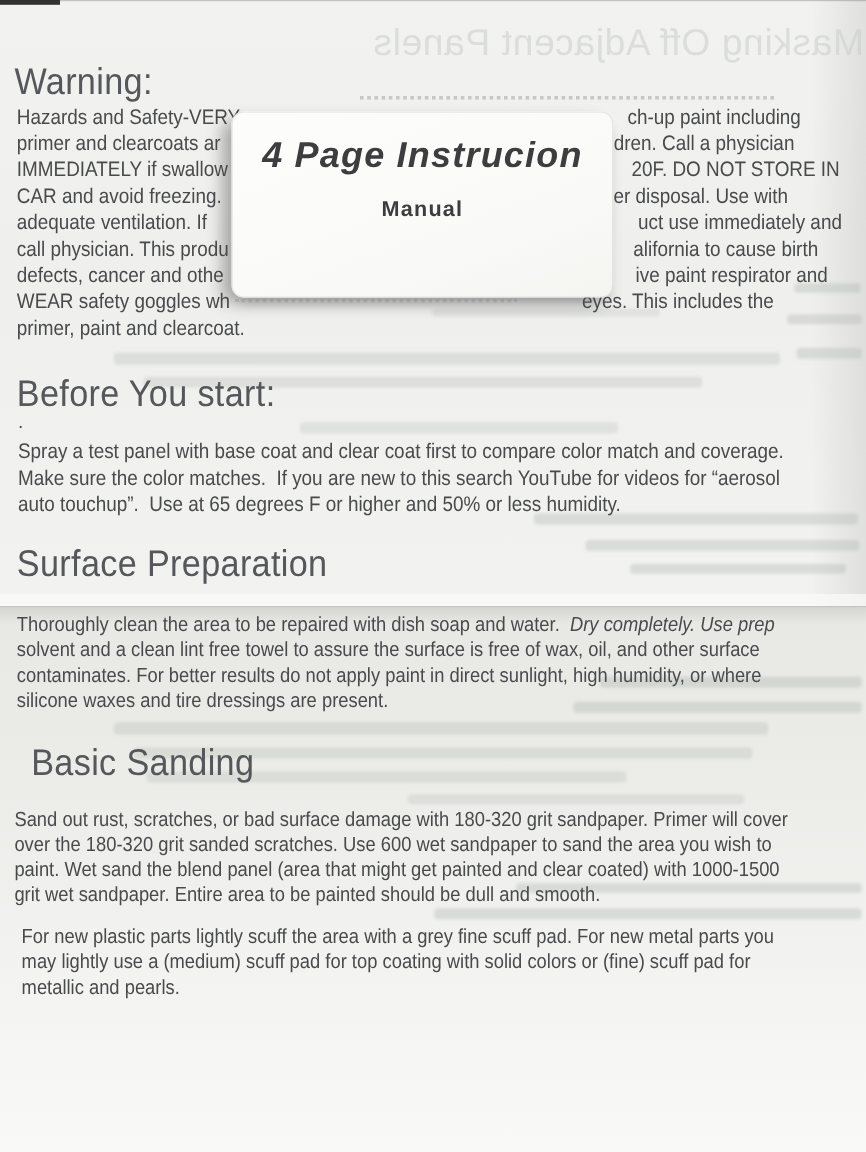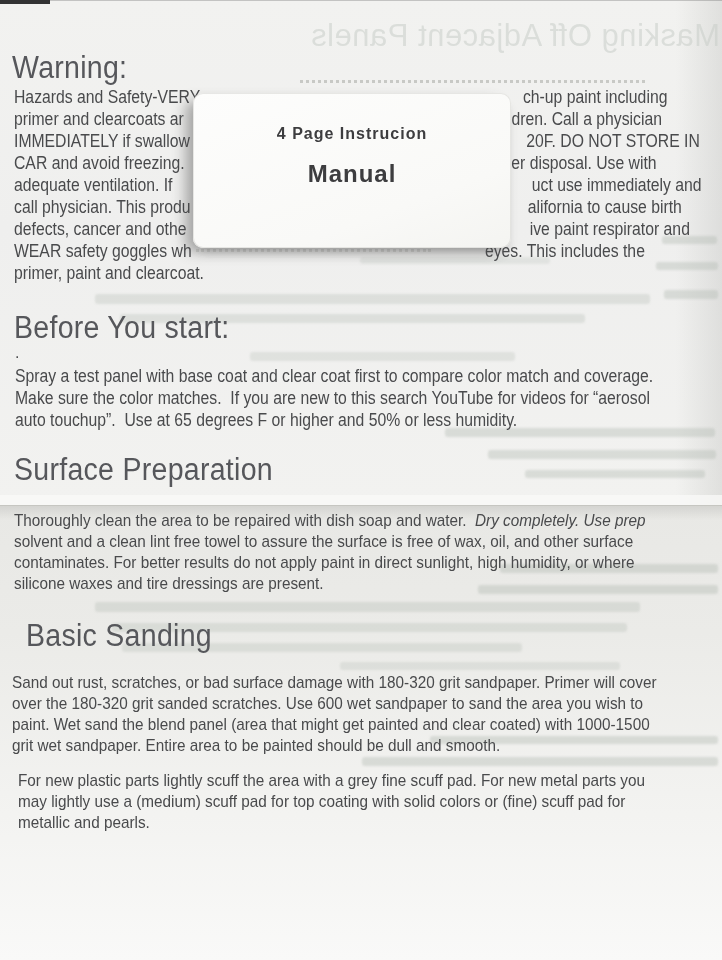--- a/index.html
+++ b/index.html
@@ -58,22 +58,22 @@
 
   
   .sticker {
     position:absolute; left:193px; top:93px; width:318px; height:155px;
     background:linear-gradient(160deg,#fdfdfc 0%,#f9f9f7 70%,#f4f4f1 100%);
     border-radius:10px; z-index:5;
     box-shadow:-10px 6px 13px -2px rgba(70,70,68,.42), 2px 9px 10px -5px rgba(90,90,88,.28),
                inset 0 0 0 1px rgba(210,210,205,.5);
     text-align:center; color:#3d3d3f;
   }
-  .sticker .t1 { margin-top:32px; font-size:16px; font-weight:700; letter-spacing:1px; }
-  .sticker .t2 { margin-top:17px; font-size:24px; font-weight:700; letter-spacing:1px; }
+  .sticker .t1 { margin-top:20px; font-size:30px; font-weight:700; letter-spacing:1px;font-style:italic; }
+  .sticker .t2 { margin-top:17px; font-size:18px; font-weight:700; letter-spacing:1px; }
 
   .perf { position:absolute; height:0; border-top:3px dotted rgba(150,152,147,.45); z-index:4; }
 
   
   .ghost-h {
     position:absolute; left:300px; top:18px; width:420px;
     font-size:31px; color:#c9cec9; opacity:.55; letter-spacing:.5px;
     transform:scaleX(-1); filter:blur(.6px); white-space:pre; z-index:1;
   }
   .gb { position:absolute; background:rgba(172,181,172,.36); filter:blur(1.3px); border-radius:3px; z-index:1; }

